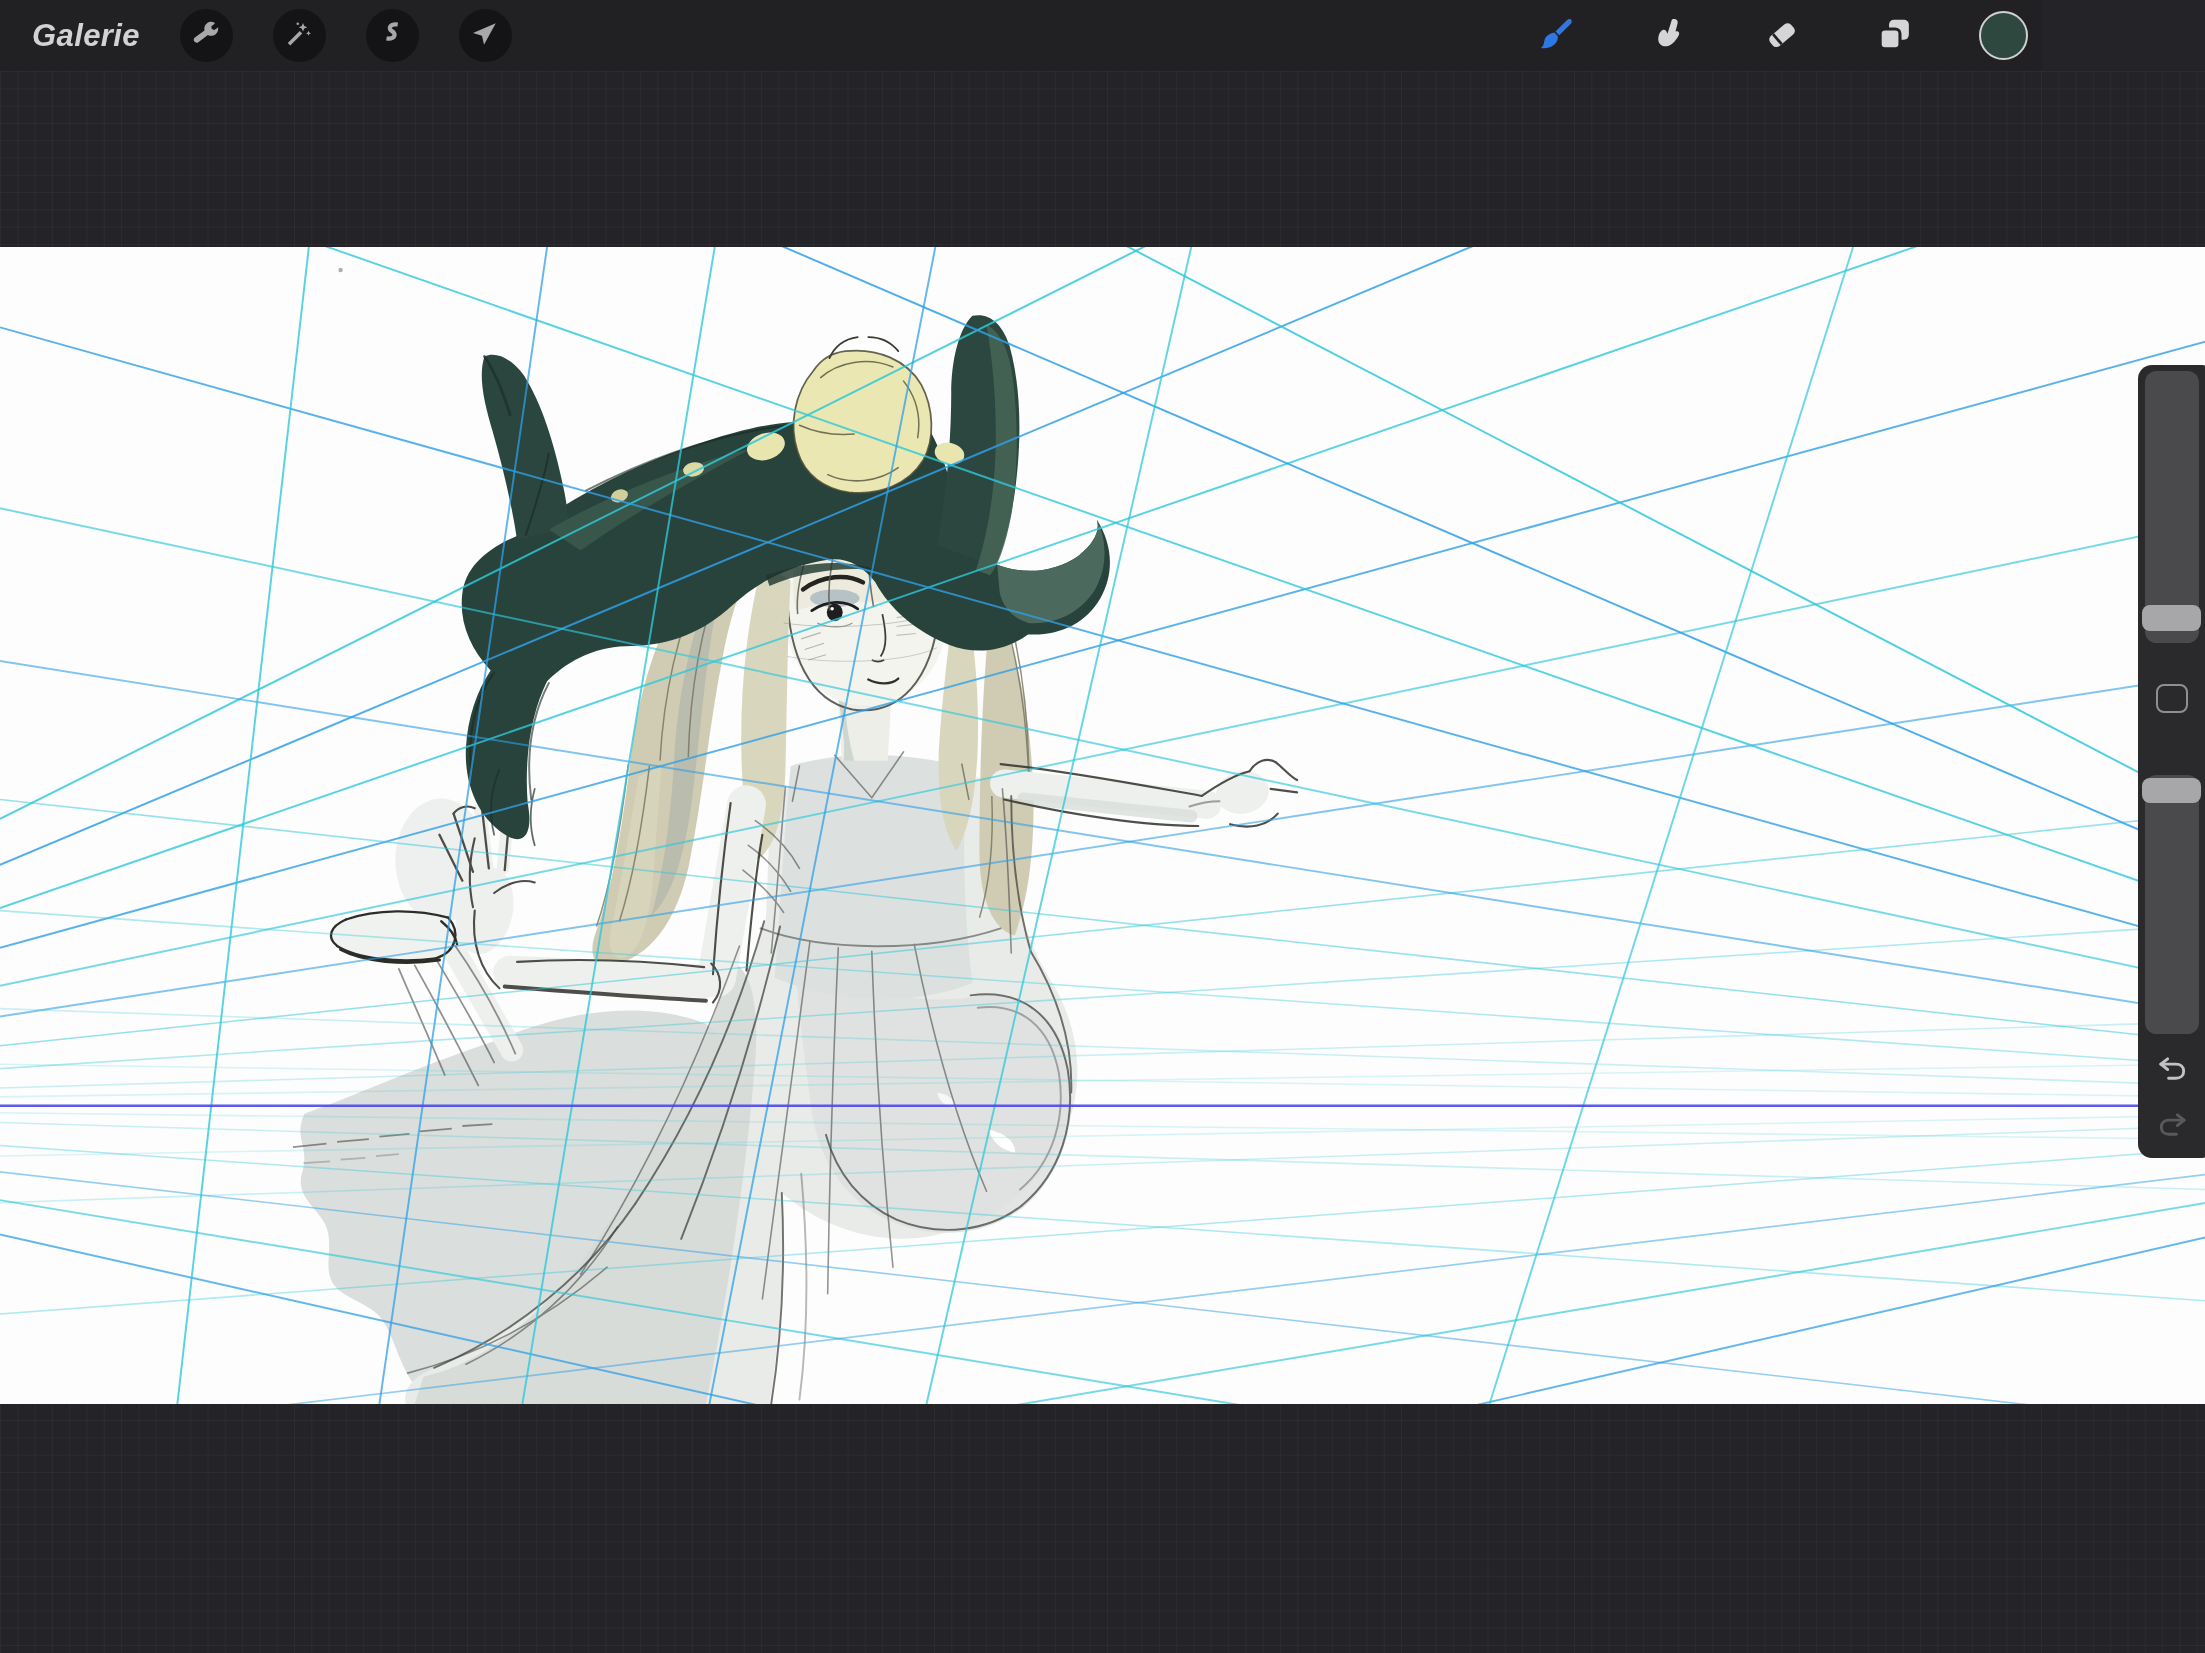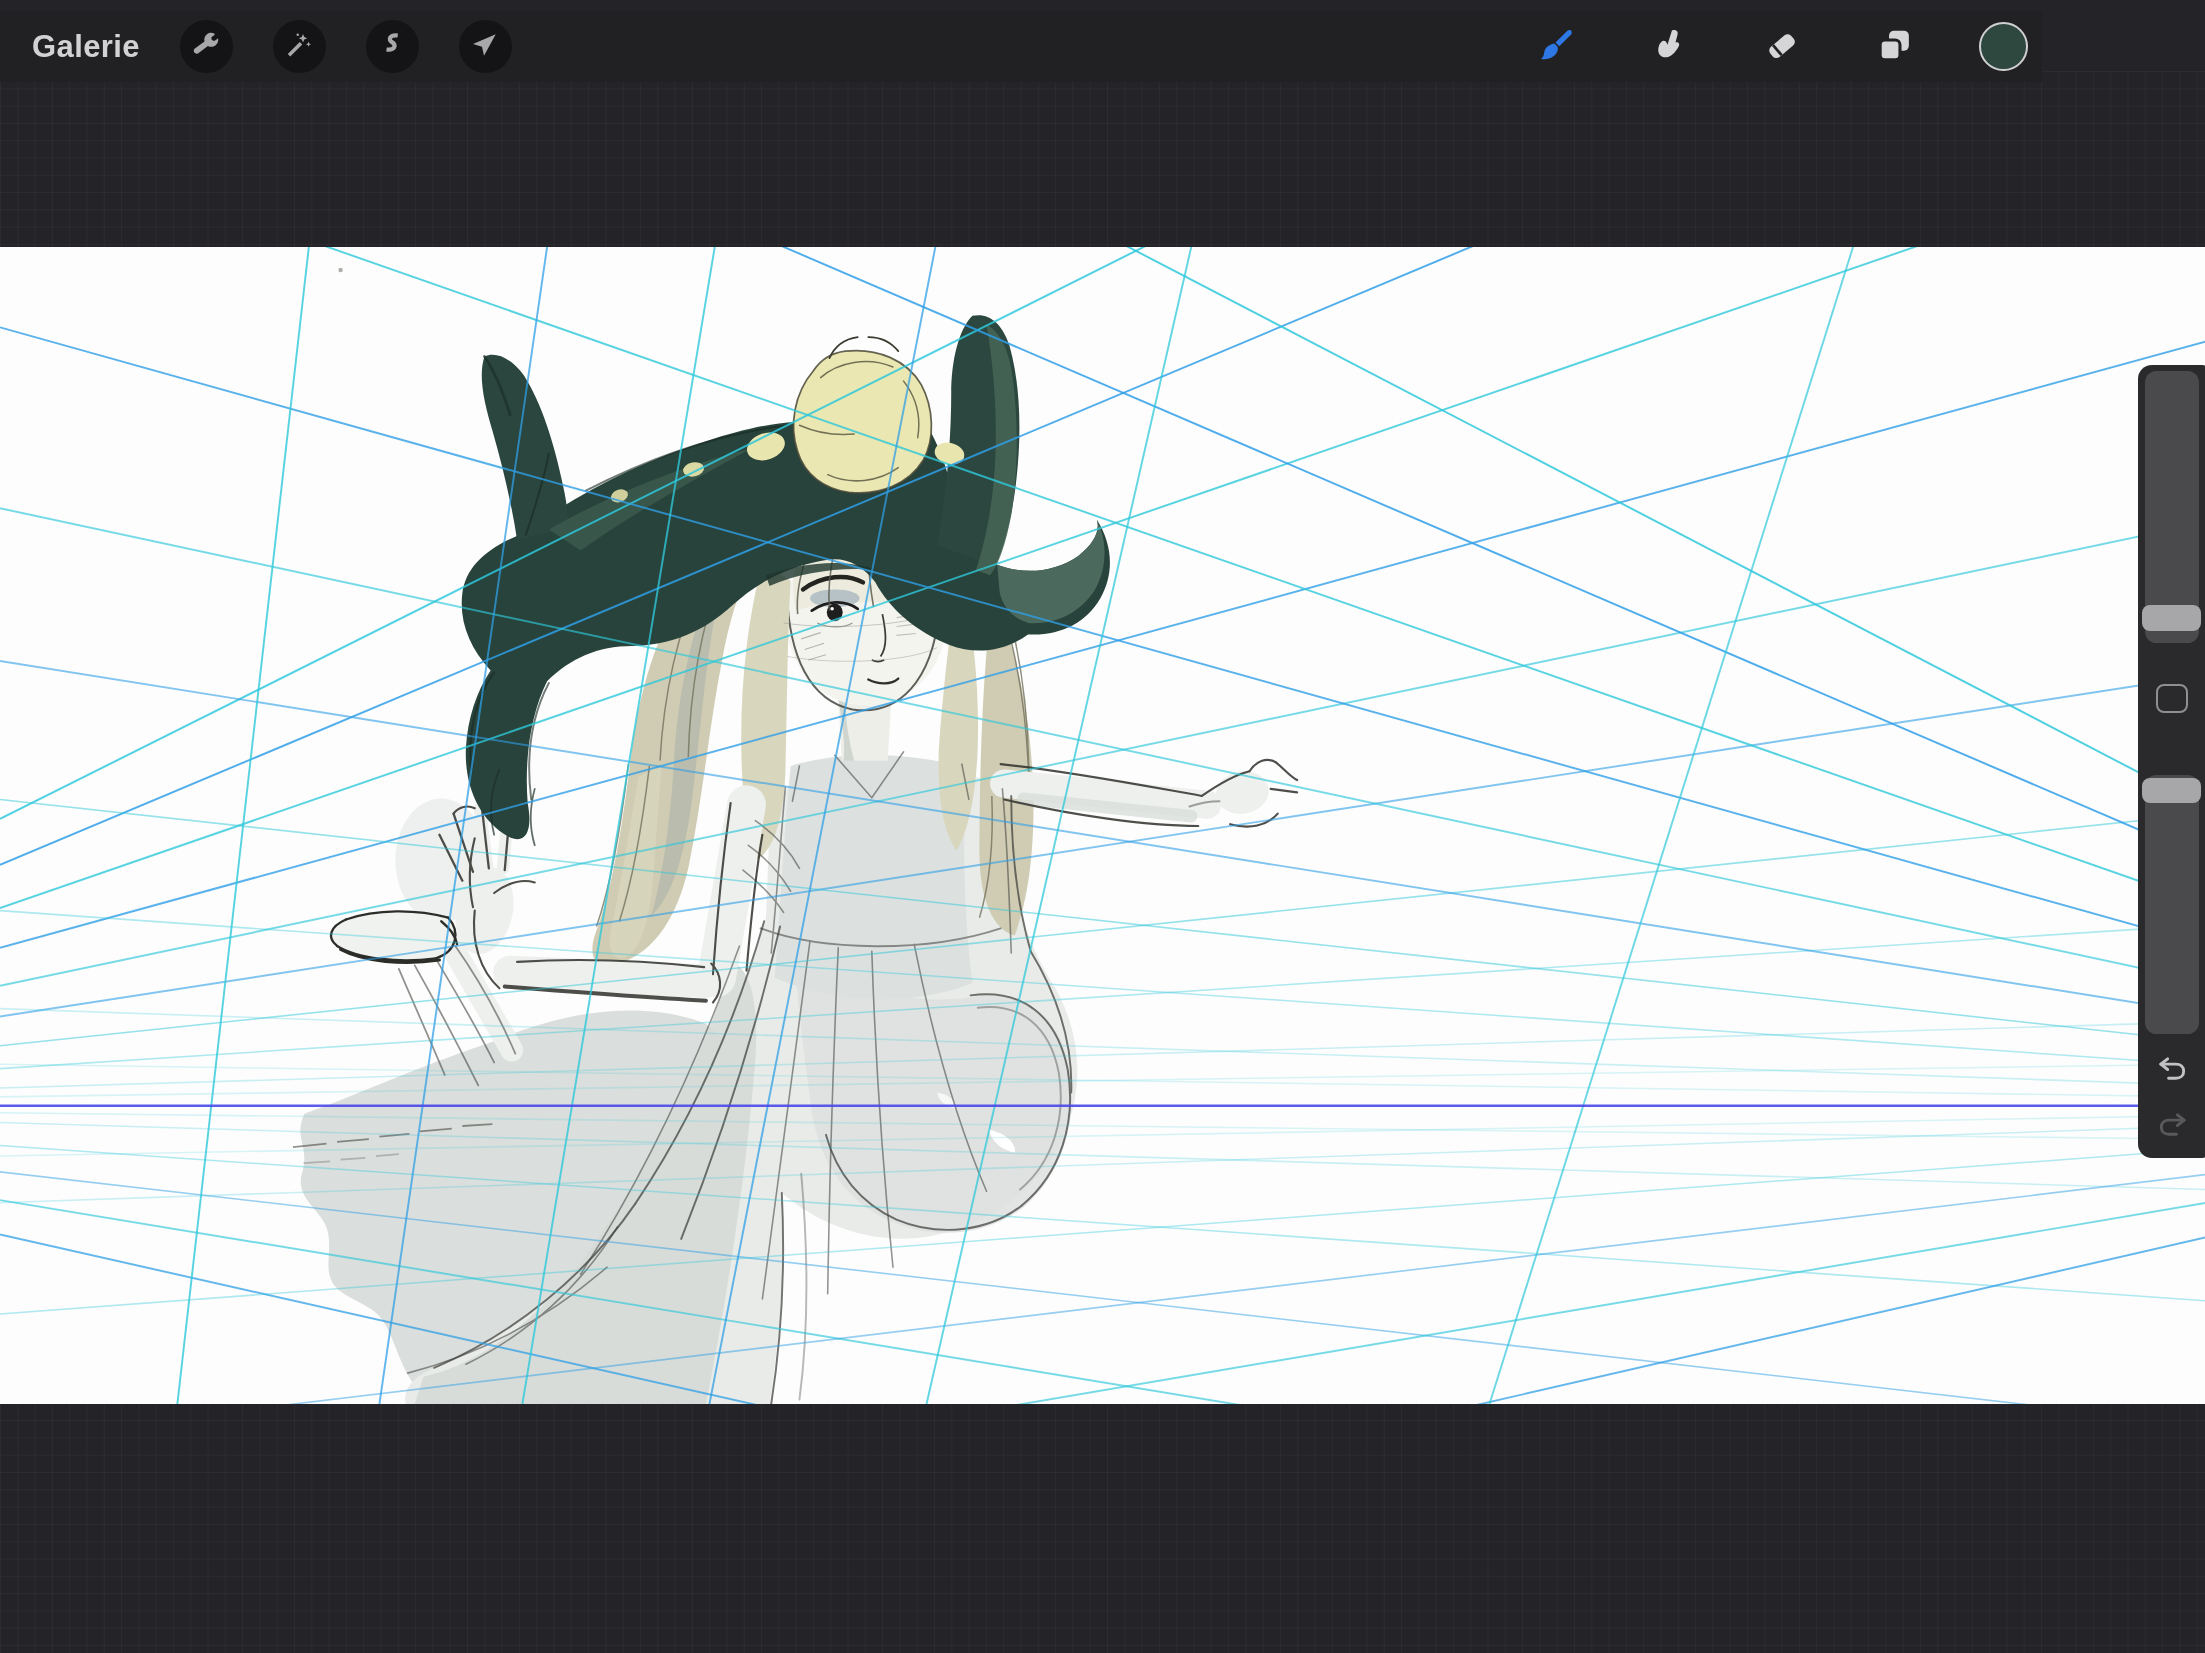--- a/index.html
+++ b/index.html
@@ -1,21 +1,21 @@
 <!DOCTYPE html>
 <html style="font-size:14px"><head>
 <meta charset="utf-8">
 <style>
   html,body{margin:0;padding:0;background:#242428;}
   .screen{position:relative;width:2206px;height:1653px;overflow:hidden;
           font-family:"Liberation Sans", sans-serif;background:#242428;}
 
   
-  .topbar{position:absolute;left:0;top:11px;width:2042px;height:71px;background:#212124;
-          display:flex;align-items:center;z-index:30;}
+  .topbar{position:absolute;left:0;top:0;width:2042px;height:71px;background:#212124;
+          display:flex;align-items:center;z-index:30;font-style:italic;}
   .tb-left{display:flex;align-items:center;}
   .gallery{margin-left:32px;font-size:31px;font-weight:600;color:#d2d2d4;letter-spacing:0.4px;cursor:default;}
   .circ{width:53px;height:53px;border-radius:50%;background:#141417;border:none;margin-left:40px;
         display:flex;align-items:center;justify-content:center;padding:0;}
   .circ svg{width:30px;height:30px;}
   .tb-right{margin-left:auto;display:flex;align-items:center;margin-right:14px;}
   .flat{width:64px;height:56px;background:none;border:none;display:flex;align-items:center;justify-content:center;
         margin-left:49px;padding:0;}
   .flat svg{width:41px;height:41px;}
   .swatch{width:49px;height:49px;border-radius:50%;border:2.6px solid #d0d0d2;box-sizing:border-box;

